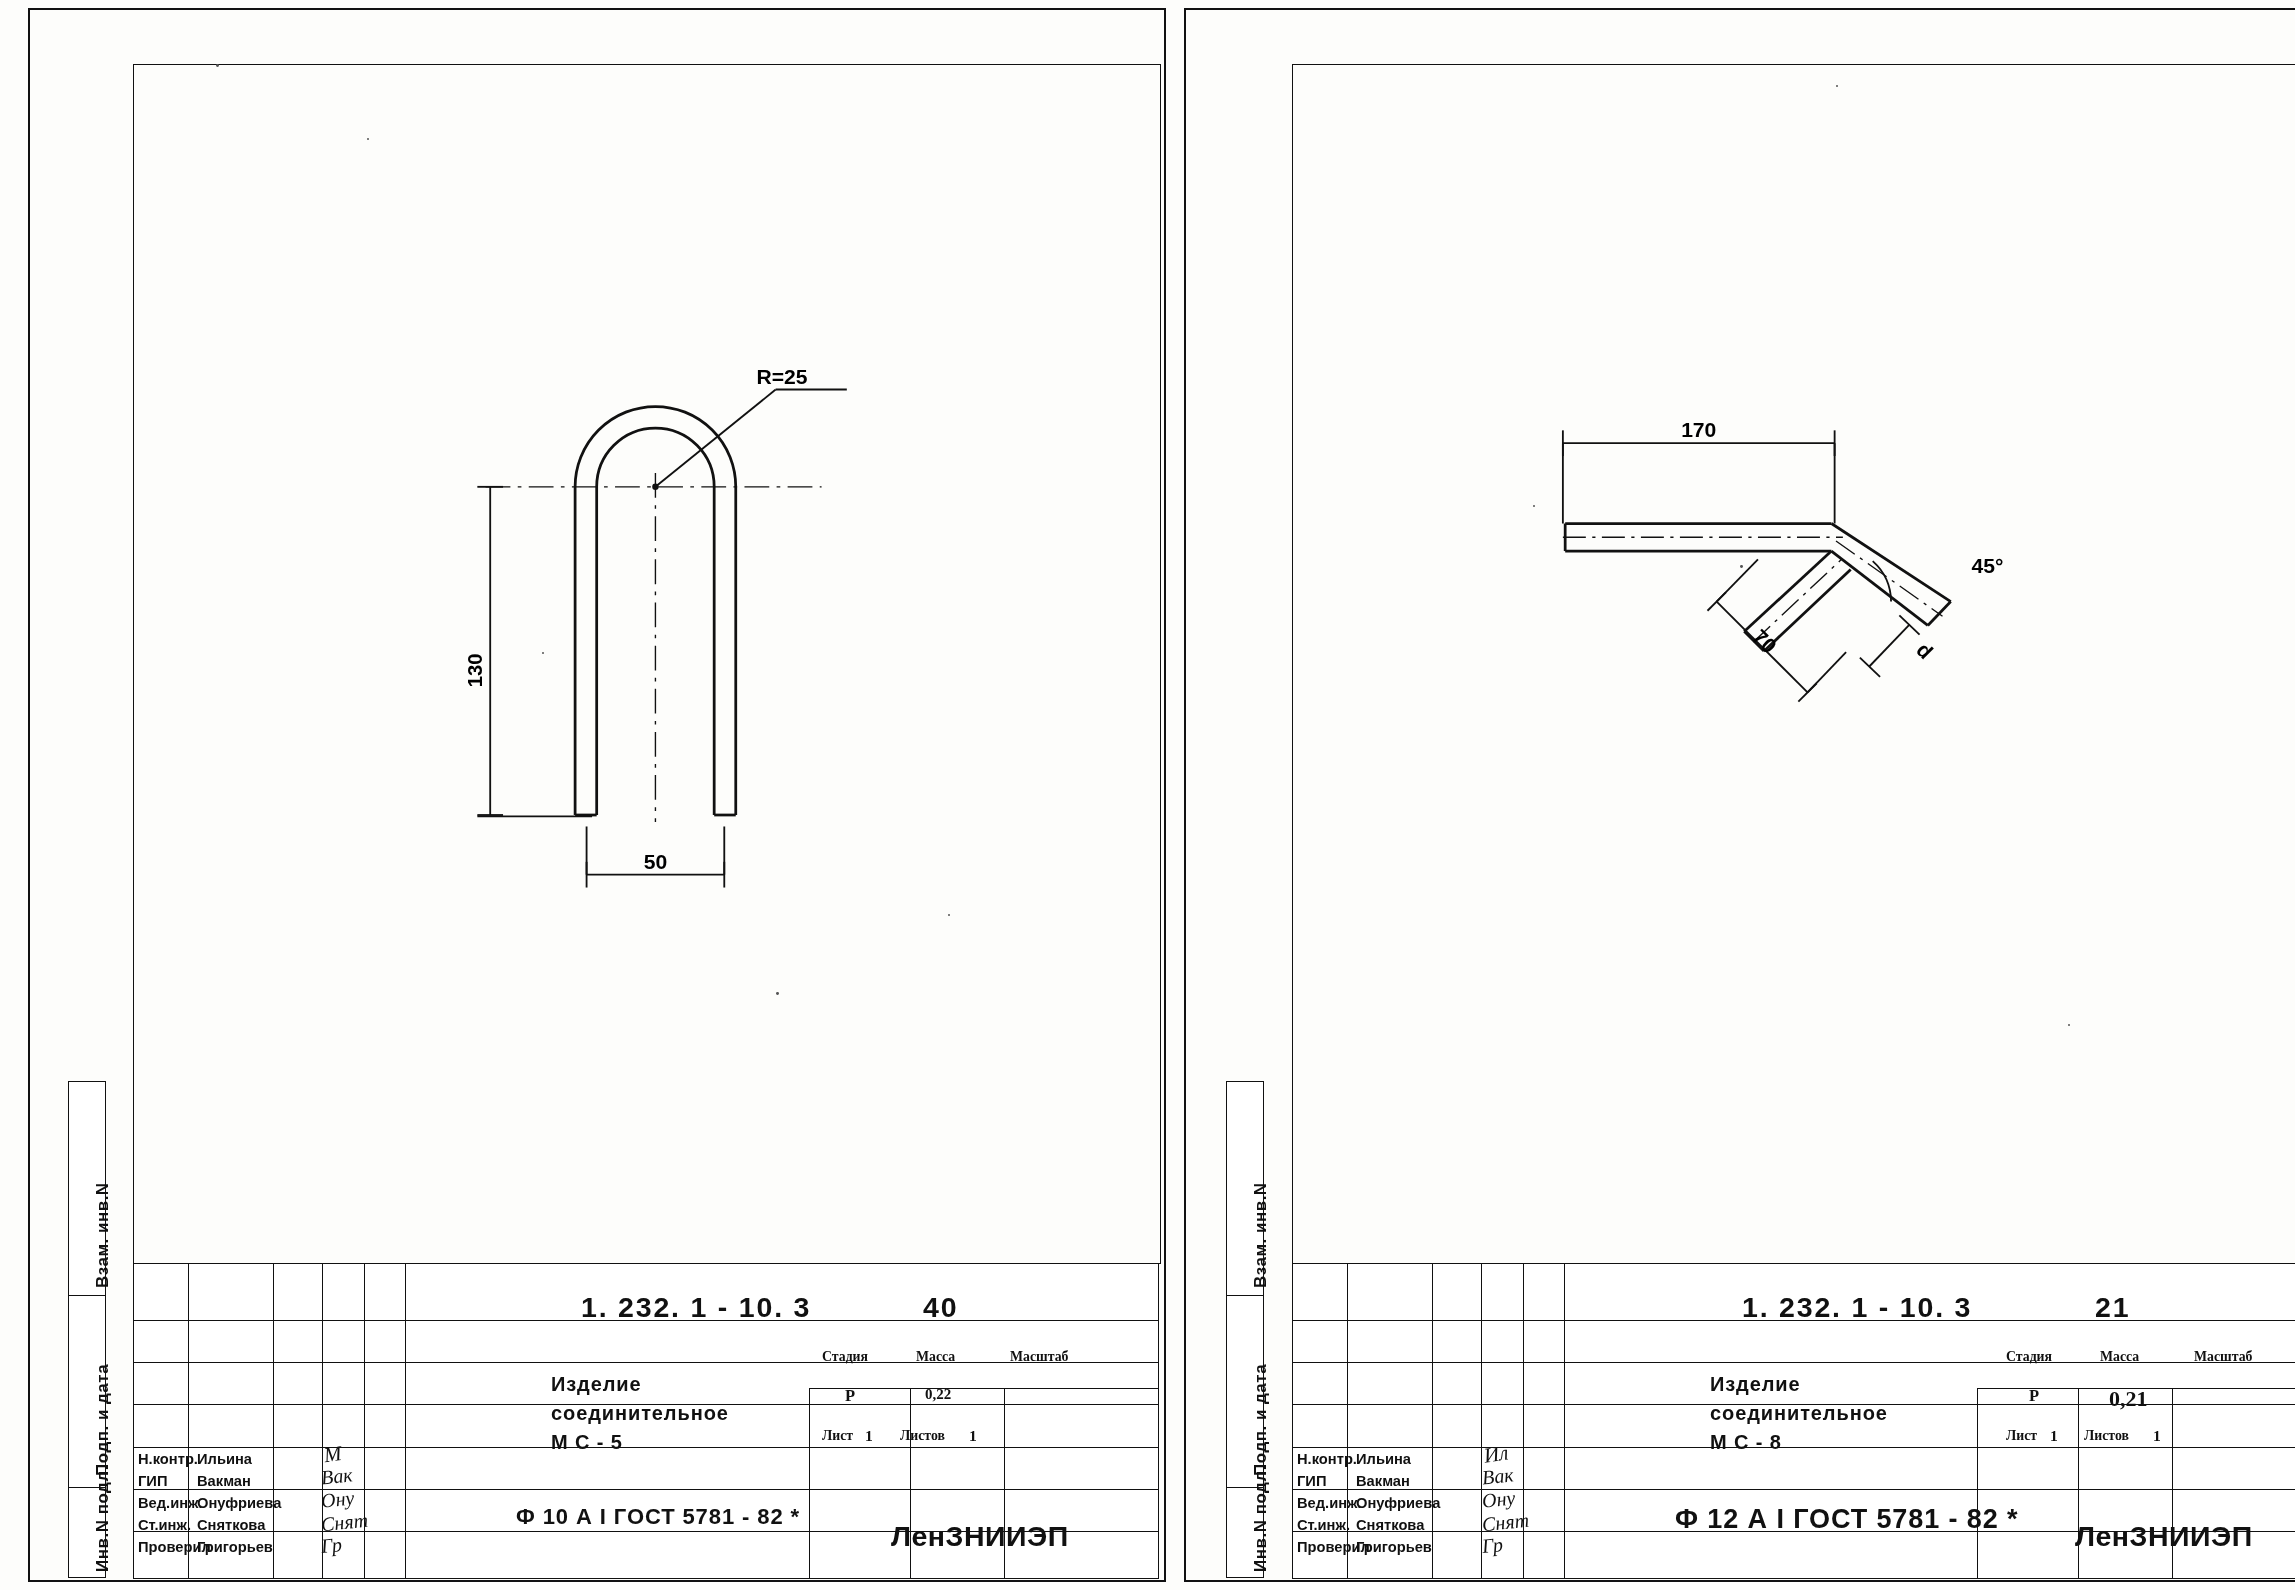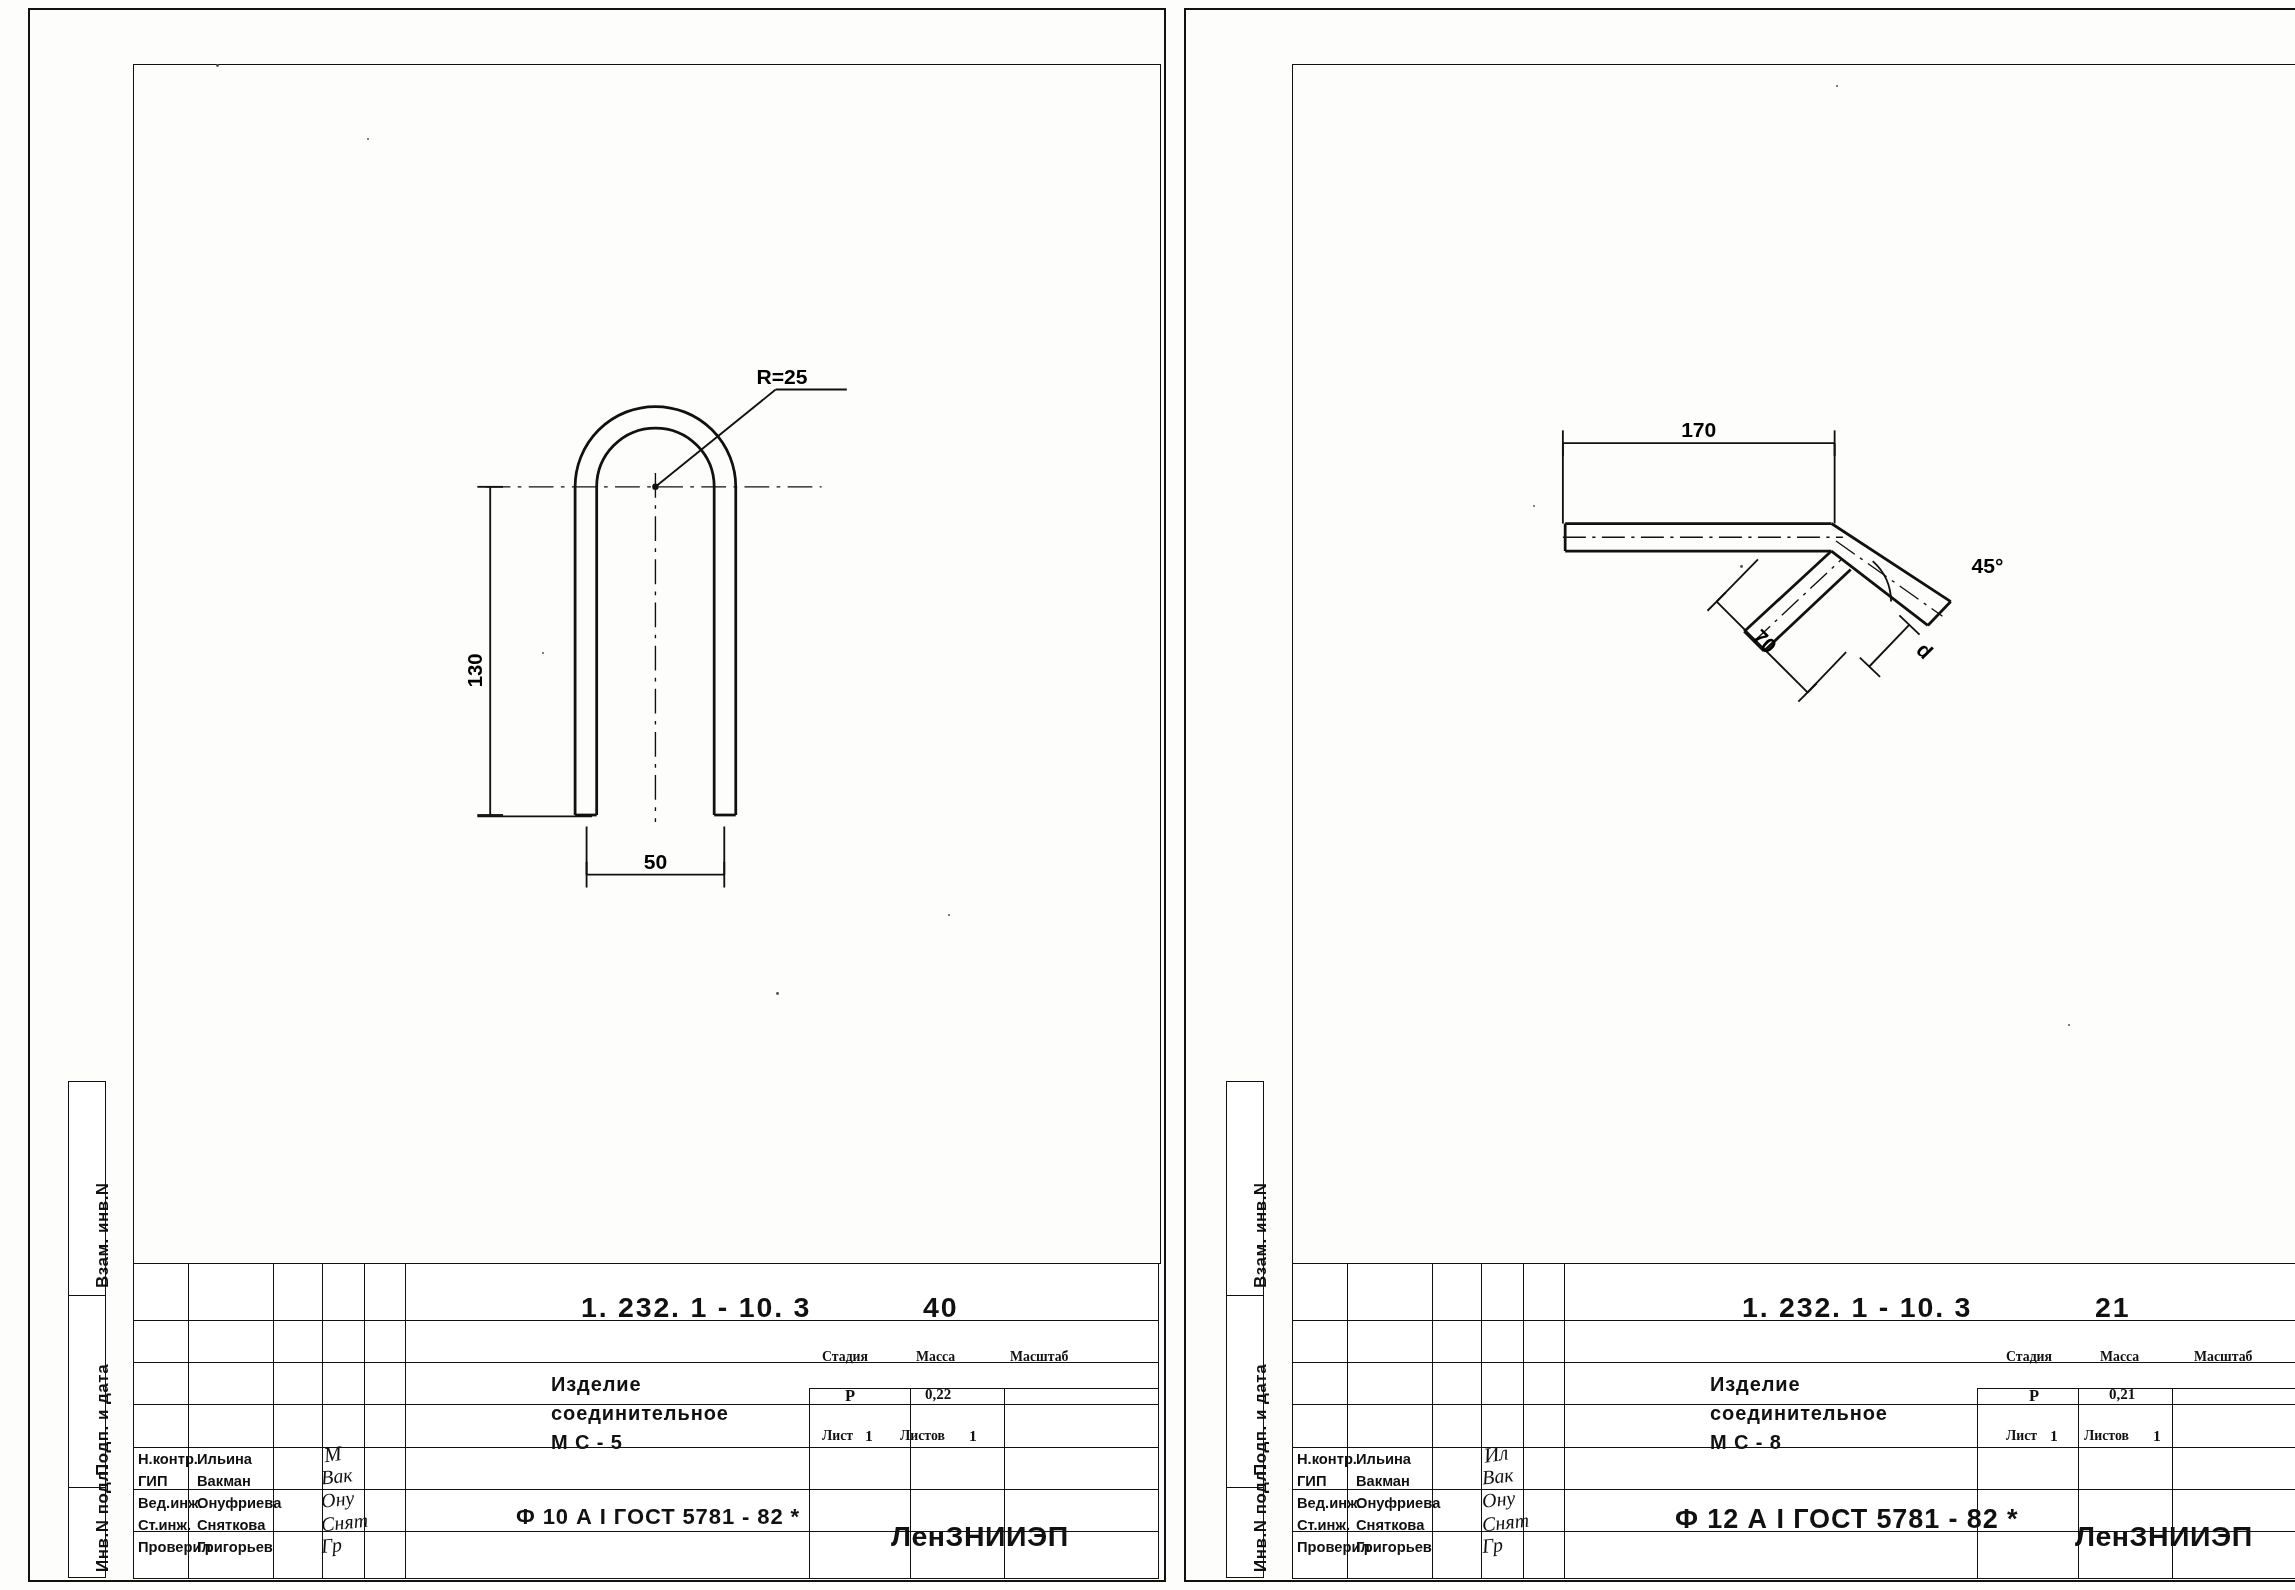--- a/index.html
+++ b/index.html
@@ -284,21 +284,21 @@
     <div class="prodname" style="left:535px;top:1370px;width:294px;font-size:20px;">
       <div>Изделие</div>
       <div>соединительное</div>
       <div>М С - 8</div>
     </div>
 
     <div class="micro" style="left:831px;top:1349px;font-size:13.8px;">Стадия</div>
     <div class="micro" style="left:925px;top:1349px;font-size:13.8px;">Масса</div>
     <div class="micro" style="left:1019px;top:1349px;font-size:13.8px;">Масштаб</div>
     <div class="micro" style="left:854px;top:1386px;font-size:16.5px;">Р</div>
-    <div class="micro" style="left:934px;top:1386px;font-size:15px;">0,21</div>
+    <div class="micro" style="left:934px;top:1386px;font-size:22px;">0,21</div>
 
     <div class="micro" style="left:831px;top:1428px;font-size:13.8px;">Лист</div>
     <div class="micro" style="left:875px;top:1427px;font-size:15.6px;">1</div>
     <div class="micro" style="left:909px;top:1428px;font-size:13.8px;">Листов</div>
     <div class="micro" style="left:978px;top:1427px;font-size:15.6px;">1</div>
 
     <div class="gost" style="left:500px;top:1504px;font-size:27px;">Ф 12 А I   ГОСТ 5781 - 82 *</div>
     <div class="org" style="left:900px;top:1520px;font-size:28.5px;">ЛенЗНИИЭП</div>
 
   </div>

